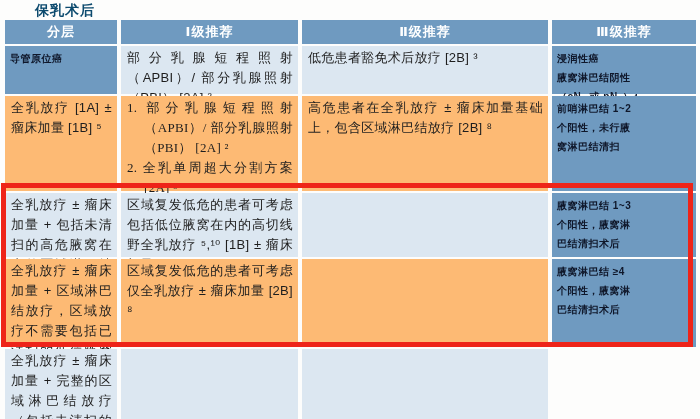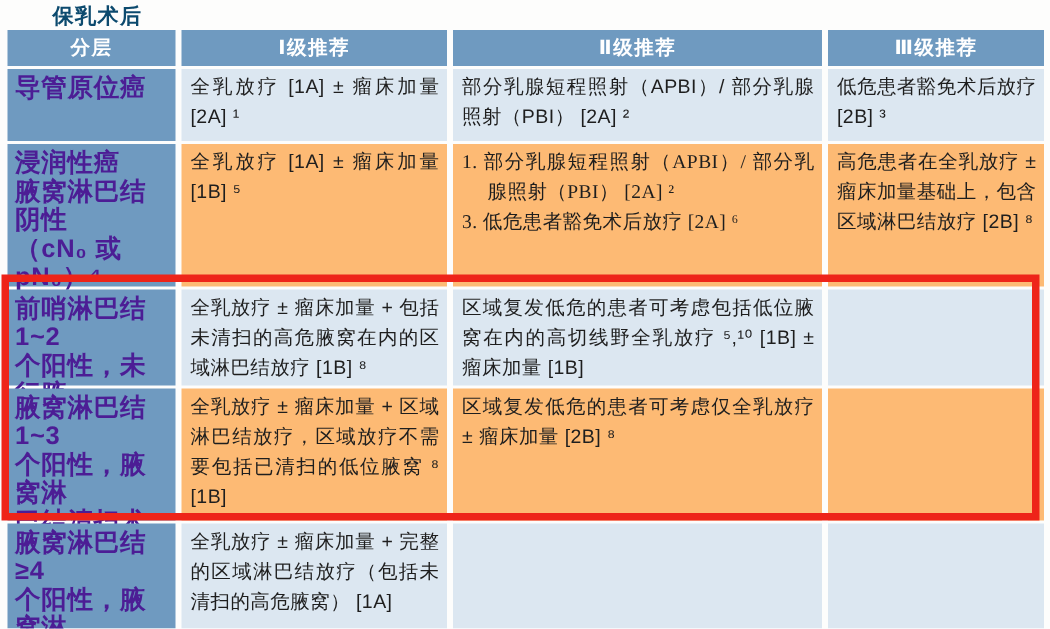--- a/index.html
+++ b/index.html
@@ -20,21 +20,21 @@
     grid-template-rows:24px 48px 95px 64px 88px 70px;
     gap:2px 4px;
   }
   .h{
     background:#6f9ac0;color:#fff;font-weight:bold;font-size:13px;
     display:flex;align-items:center;justify-content:center;
     letter-spacing:1px;
     text-align:right;
   }
   .lbl{
-    background:#6f9ac0;color:#4c1d95;font-weight:bold;font-size:17px;
+    background:#6f9ac0;color:#0f172a;font-weight:bold;font-size:10px;
     padding:3px 4px 0 5px;line-height:19px;white-space:pre-line;
     letter-spacing:0.5px;
   }
   .b{
     font-size:13px;line-height:20px;padding:2px 5px 0 6px;
     text-align:justify;letter-spacing:0.3px;color:#1e1e1e;
   }
   .blue{background:#dce7f1;}
   .white{background:#fdba74;}
   .li{padding-left:17px;text-indent:-17px;font-family:Liberation Serif, serif;}
@@ -49,30 +49,30 @@
 <div class="title">保乳术后</div>
 
 <div class="grid">
 
   <div class="h">分层</div>
   <div class="h">Ⅰ级推荐</div>
   <div class="h">Ⅱ级推荐</div>
   <div class="h">Ⅲ级推荐</div>
 
   <div class="lbl">导管原位癌</div>
-  <div class="b blue">全乳放疗 [1A] ± 瘤床加量 [2A] ¹</div>
   <div class="b blue">部分乳腺短程照射（APBI）/ 部分乳腺照射（PBI） [2A] ²</div>
   <div class="b blue">低危患者豁免术后放疗 [2B] ³</div>
 
   <div class="lbl">浸润性癌
 腋窝淋巴结阴性
 （cN₀ 或 pN₀）⁴</div>
   <div class="b white">全乳放疗 [1A] ± 瘤床加量 [1B] ⁵</div>
   <div class="b white">
     <div class="li">1. 部分乳腺短程照射（APBI）/ 部分乳腺照射（PBI） [2A] ²</div>
+    <div class="li">2. 全乳单周超大分割方案 [2A] ⁹</div>
     <div class="li">3. 低危患者豁免术后放疗 [2A] ⁶</div>
   </div>
   <div class="b white">高危患者在全乳放疗 ± 瘤床加量基础上，包含区域淋巴结放疗 [2B] ⁸</div>
 
   <div class="lbl">前哨淋巴结 1~2
 个阳性，未行腋
 窝淋巴结清扫</div>
   <div class="b blue">全乳放疗 ± 瘤床加量 + 包括未清扫的高危腋窝在内的区域淋巴结放疗 [1B] ⁸</div>
   <div class="b blue">区域复发低危的患者可考虑包括低位腋窝在内的高切线野全乳放疗 ⁵,¹⁰ [1B] ± 瘤床加量 [1B]</div>
   <div class="b blue"></div>

